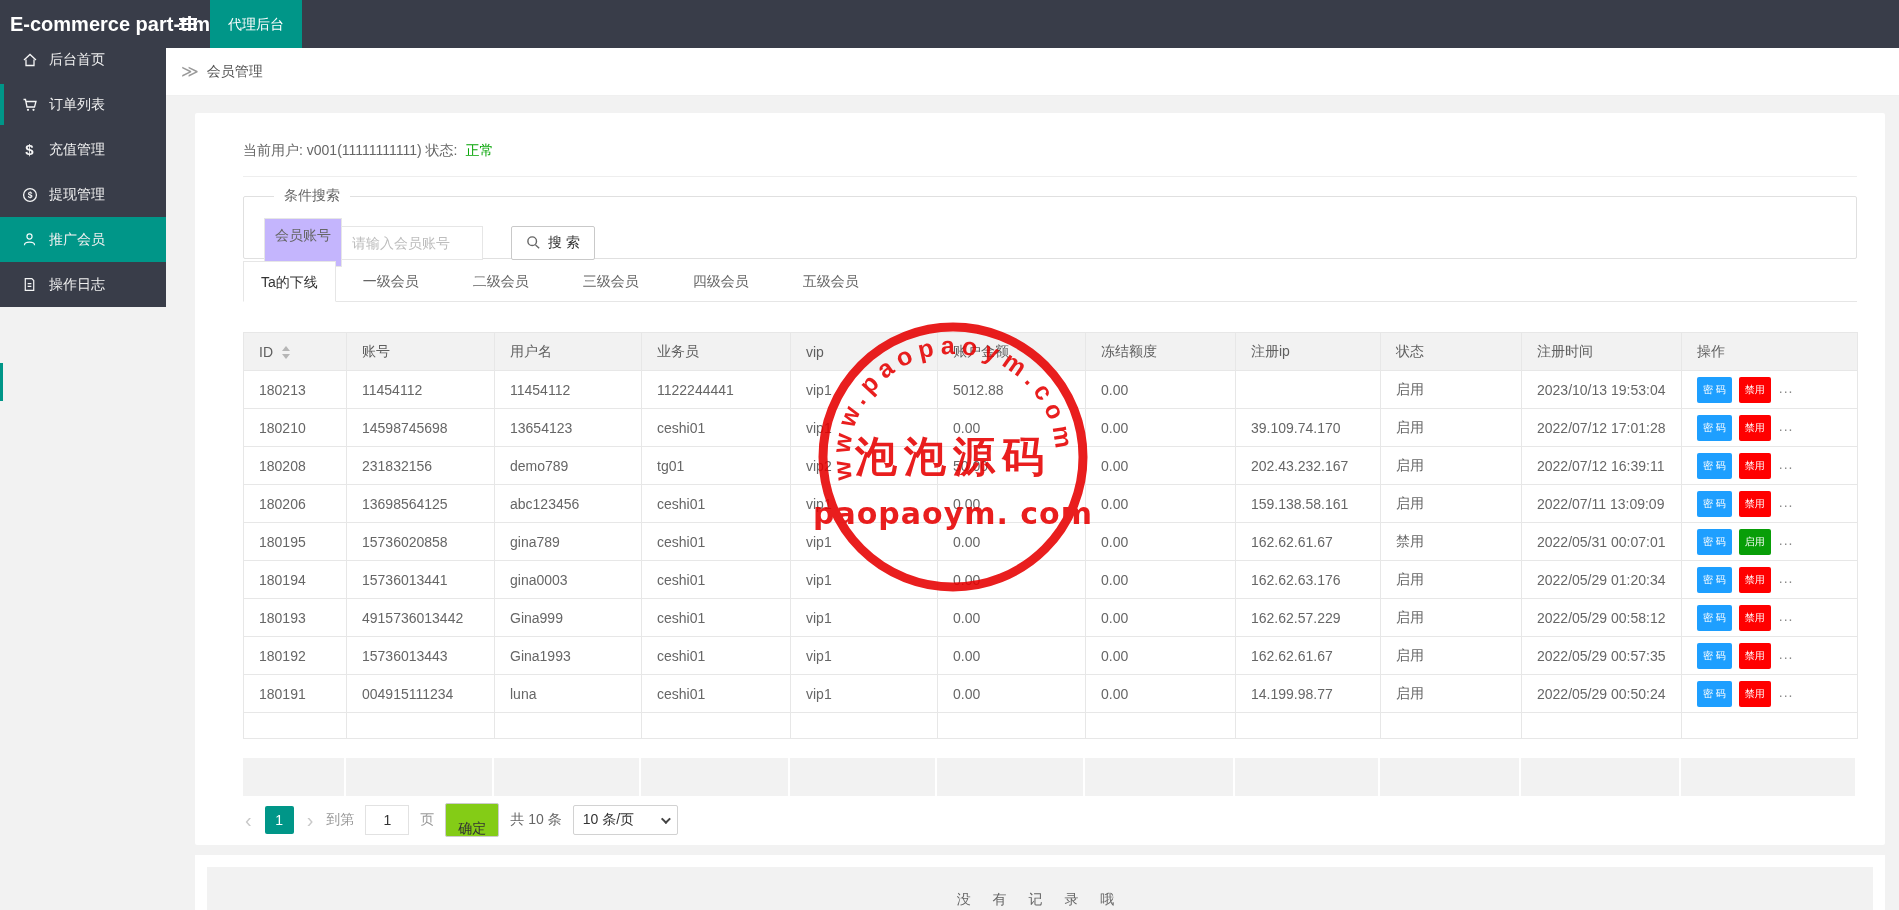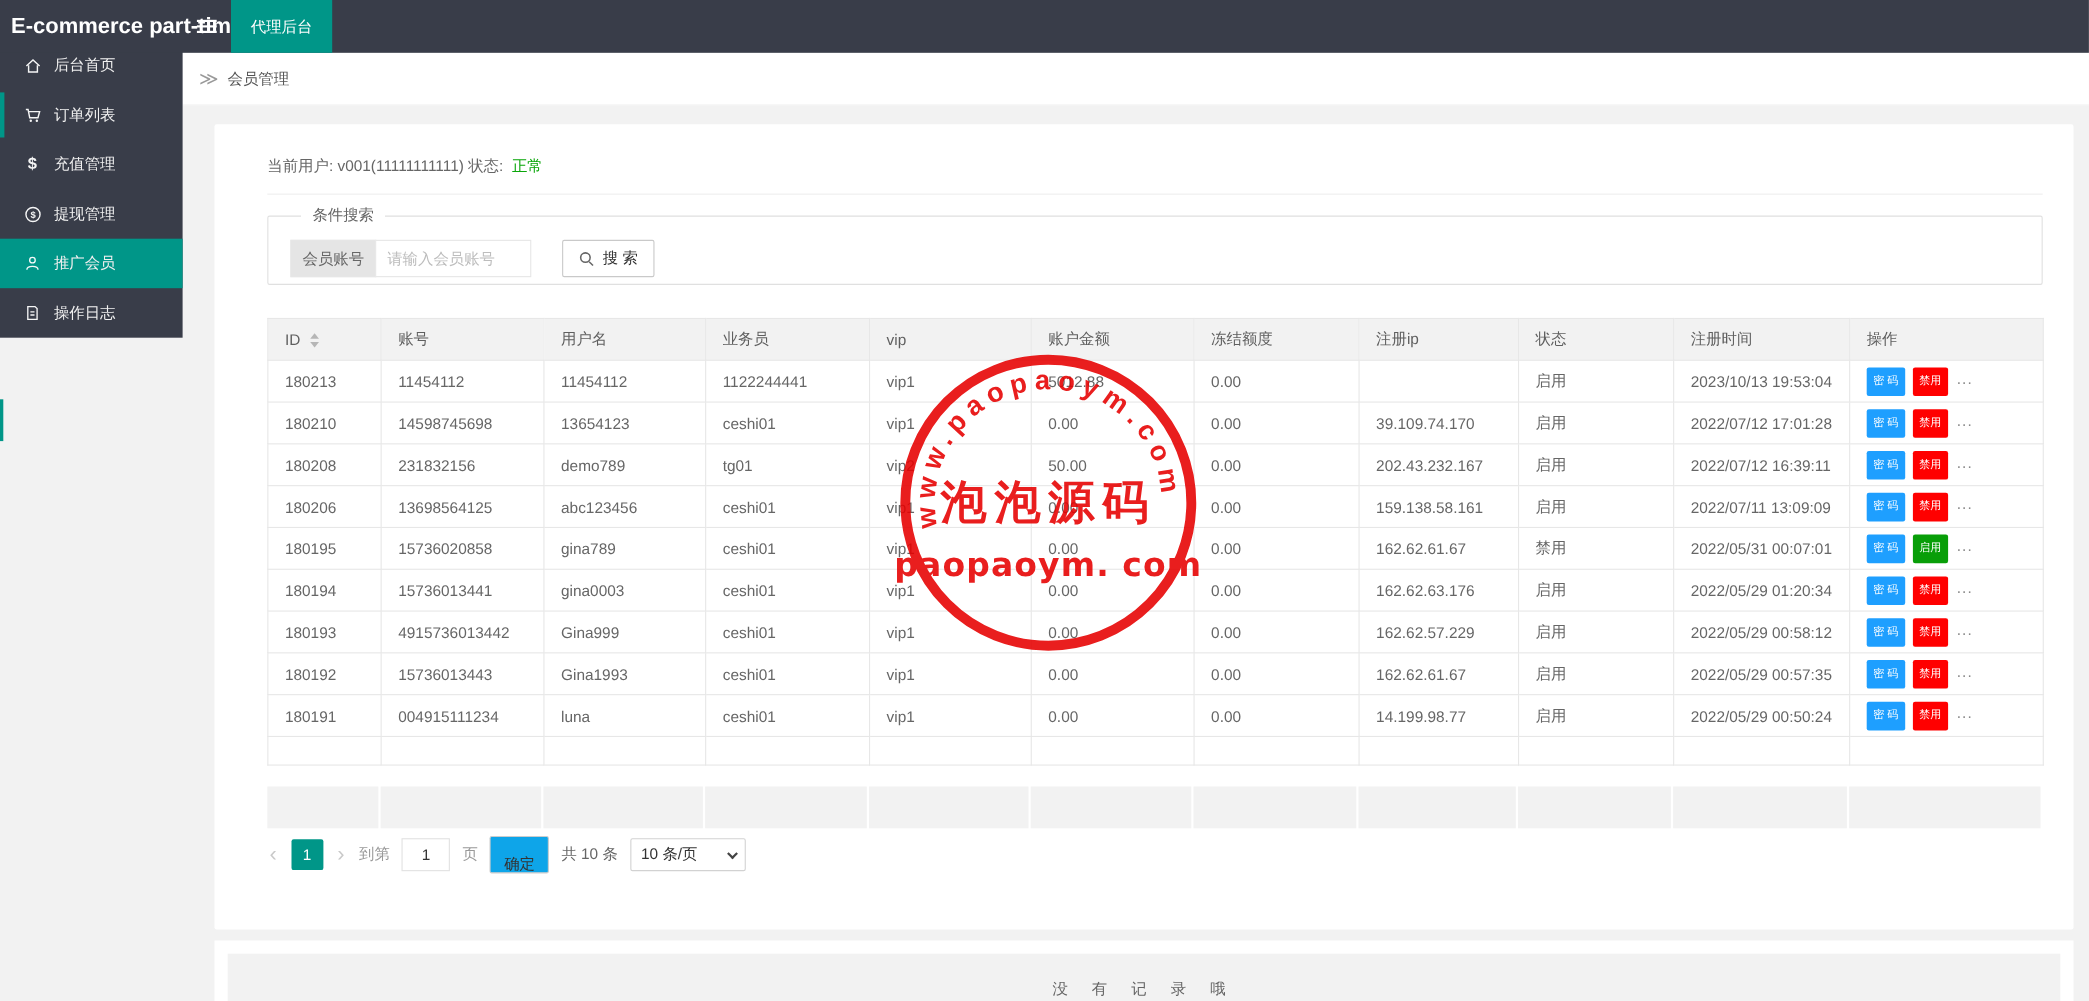--- a/index.html
+++ b/index.html
@@ -33,21 +33,21 @@
   .breadcrumb .bc-ic { color:#999; font-size:17px; margin-right:8px; line-height:1; }
 
   .card { margin:17px 14px 0 29px; height:732px; background:#fff; border-radius:2px; padding:0 28px 0 48px; overflow:hidden; }
   .userline { margin-top:26px; line-height:22px; color:#666; }
   .userline .ok { color:var(--ok); margin-left:4px; }
   .divider { margin-top:15px; border-bottom:1px solid #eee; }
 
   fieldset.search { margin-top:10px; height:72px; border:1px solid #e0e0e0; border-radius:2px; padding:13px 20px 0 20px; }
   fieldset.search legend { padding:0 10px; margin-left:10px; color:#666; }
   .search-row { display:flex; align-items:center; }
-  .addon { height:34px; line-height:32px; border:1px solid #e6e6e6; padding:0 10px; color:#666; background:#e5e5e5; white-space:nowrap; }
+  .addon { height:49px; line-height:32px; border:1px solid #e6e6e6; padding:0 10px; color:#666; background:#c4b5fd; white-space:nowrap; }
   .s-input { height:34px; width:142px; border:1px solid #e6e6e6; margin-left:-1px; padding:0 10px; color:#333; font-size:14px; outline:none; font-family:inherit; }
   .s-input::placeholder { color:#bdbdbd; }
   .s-btn { margin-left:28px; height:34px; border:1px solid #c9c9c9; background:#fff; border-radius:2px; display:inline-flex; align-items:center; gap:7px; padding:0 14px; color:#333; cursor:pointer; font-size:14px; }
 
   .tabs { margin-top:2px; display:flex; border-bottom:1px solid #e6e6e6; height:41px; }
   .tabs li { list-style:none; line-height:40px; padding:0 27px; color:#666; cursor:pointer; white-space:nowrap; }
   .tabs li.active { background:#fff; border:1px solid #e6e6e6; border-bottom:1px solid #fff; margin-bottom:-1px; padding:0 17px; color:#333; }
 
   
   table.grid { margin-top:30px; width:1614px; table-layout:fixed; border-collapse:collapse; }
@@ -66,21 +66,21 @@
 
   .sumrow { margin-top:19px; width:1614px; display:flex; gap:2px; }
   .sumrow .sc { height:38px; background:#f2f2f2; }
 
   
   .pager { margin-top:9px; display:flex; align-items:center; gap:11px; height:30px; }
   .pg-arrow { color:#c9c9c9; font-size:20px; line-height:28px; cursor:pointer; padding:0 2px; }
   .pg-cur { width:29px; height:28px; background:var(--accent); color:#fff; text-align:center; line-height:28px; border-radius:2px; cursor:default; }
   .pg-label { color:#999; }
   .pg-input { width:44px; height:30px; border:1px solid #e2e2e2; text-align:center; color:#333; font-size:14px; outline:none; font-family:inherit; }
-  .pg-btn { height:30px; padding:16px 12px; background:#0ea5e9; border:1px solid #ccc; border-radius:2px; color:#333; font-size:14px; cursor:pointer; }
+  .pg-btn { height:30px; padding:16px 12px; background:#84cc16; border:1px solid #ccc; border-radius:2px; color:#333; font-size:14px; cursor:pointer; }
   .pg-total { color:#666; }
   .pg-select { height:30px; border:1px solid #d2d2d2; border-radius:2px; display:inline-flex; align-items:center; gap:27px; padding:0 9px; color:#333; cursor:pointer; }
   .caret-down { display:inline-block; width:7px; height:7px; border-right:2px solid #444; border-bottom:2px solid #444; transform:rotate(45deg) translateY(-2px); }
 
   
   .bottom-card { margin:10px 14px 0 29px; height:120px; background:#fff; padding:12px; }
   .empty-box { height:100%; background:#f2f2f2; text-align:center; color:#666; padding-top:24px; letter-spacing:9px; }
 
   
   .stamp { position:absolute; left:815px; top:319px; width:276px; height:276px; z-index:40; opacity:.88; pointer-events:none; }
@@ -179,20 +179,28 @@
           <button class="s-btn">
             <svg width="15" height="15" viewBox="0 0 16 16">
               <circle cx="6.6" cy="6.6" r="4.6" stroke="#666" stroke-width="1.5" fill="none"></circle>
               <line x1="10.2" y1="10.6" x2="14" y2="14.2" stroke="#666" stroke-width="1.5"></line>
             </svg>
             <span>搜 索</span>
           </button>
         </div>
       </fieldset>
 
+      <ul class="tabs" id="tabs">
+          <li class="active">Ta的下线</li>
+          <li class="">一级会员</li>
+          <li class="">二级会员</li>
+          <li class="">三级会员</li>
+          <li class="">四级会员</li>
+          <li class="">五级会员</li>
+        </ul>
 
       <table class="grid" id="grid">
         <colgroup id="grid-cols">
             <col style="width:103px">
             <col style="width:148px">
             <col style="width:147px">
             <col style="width:149px">
             <col style="width:147px">
             <col style="width:148px">
             <col style="width:150px">

